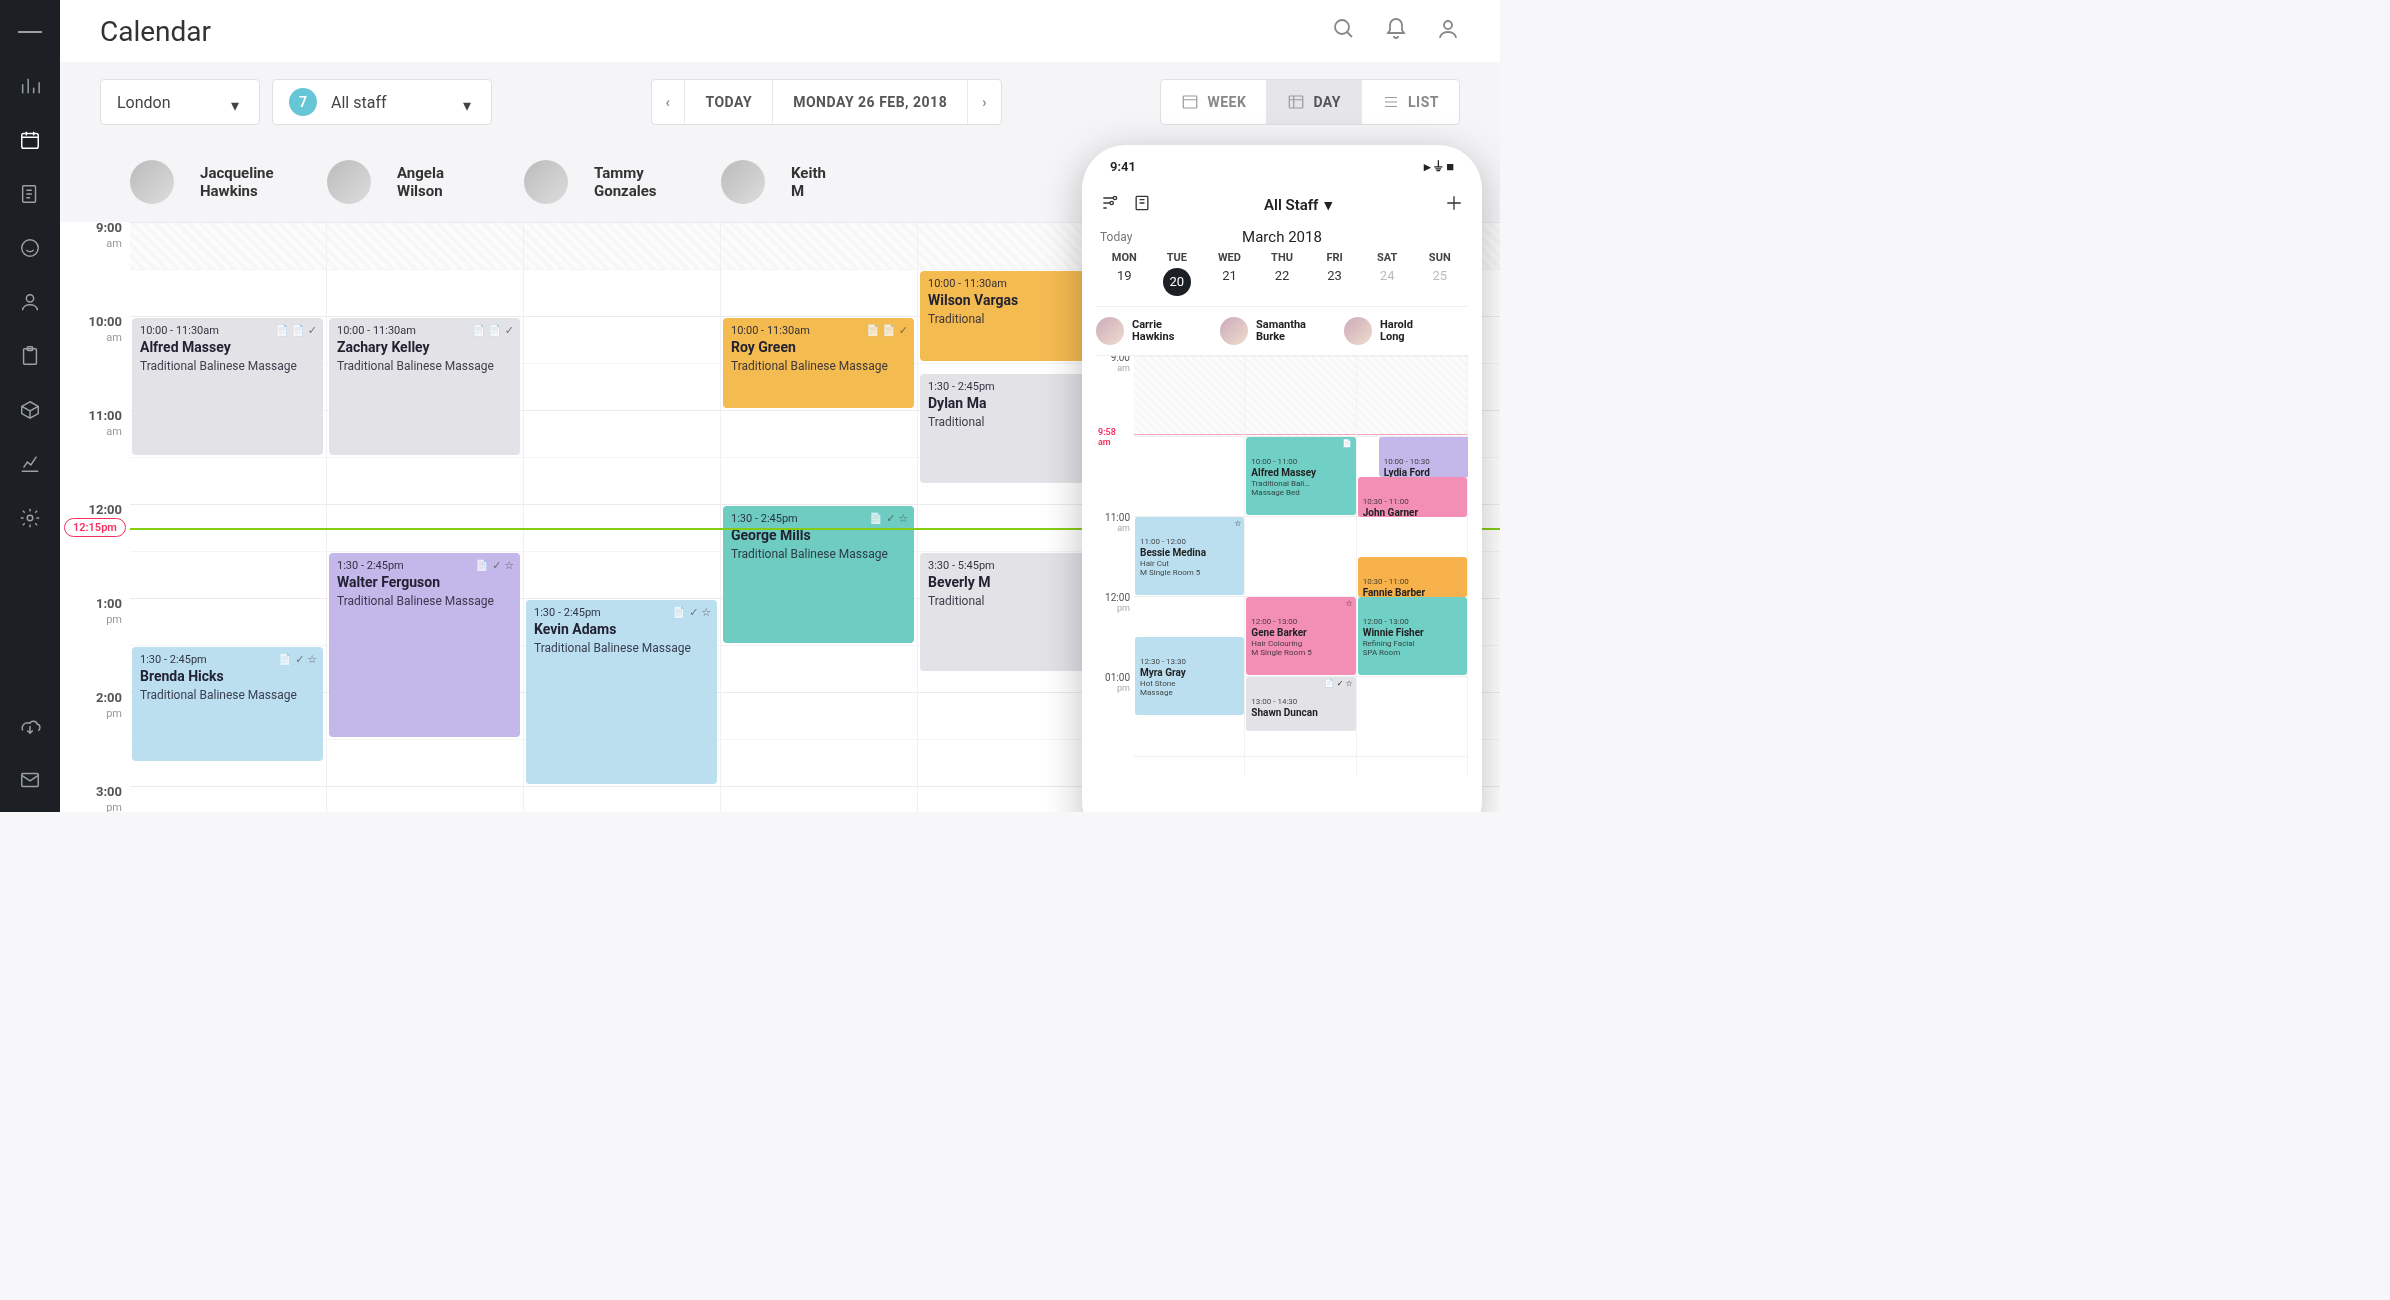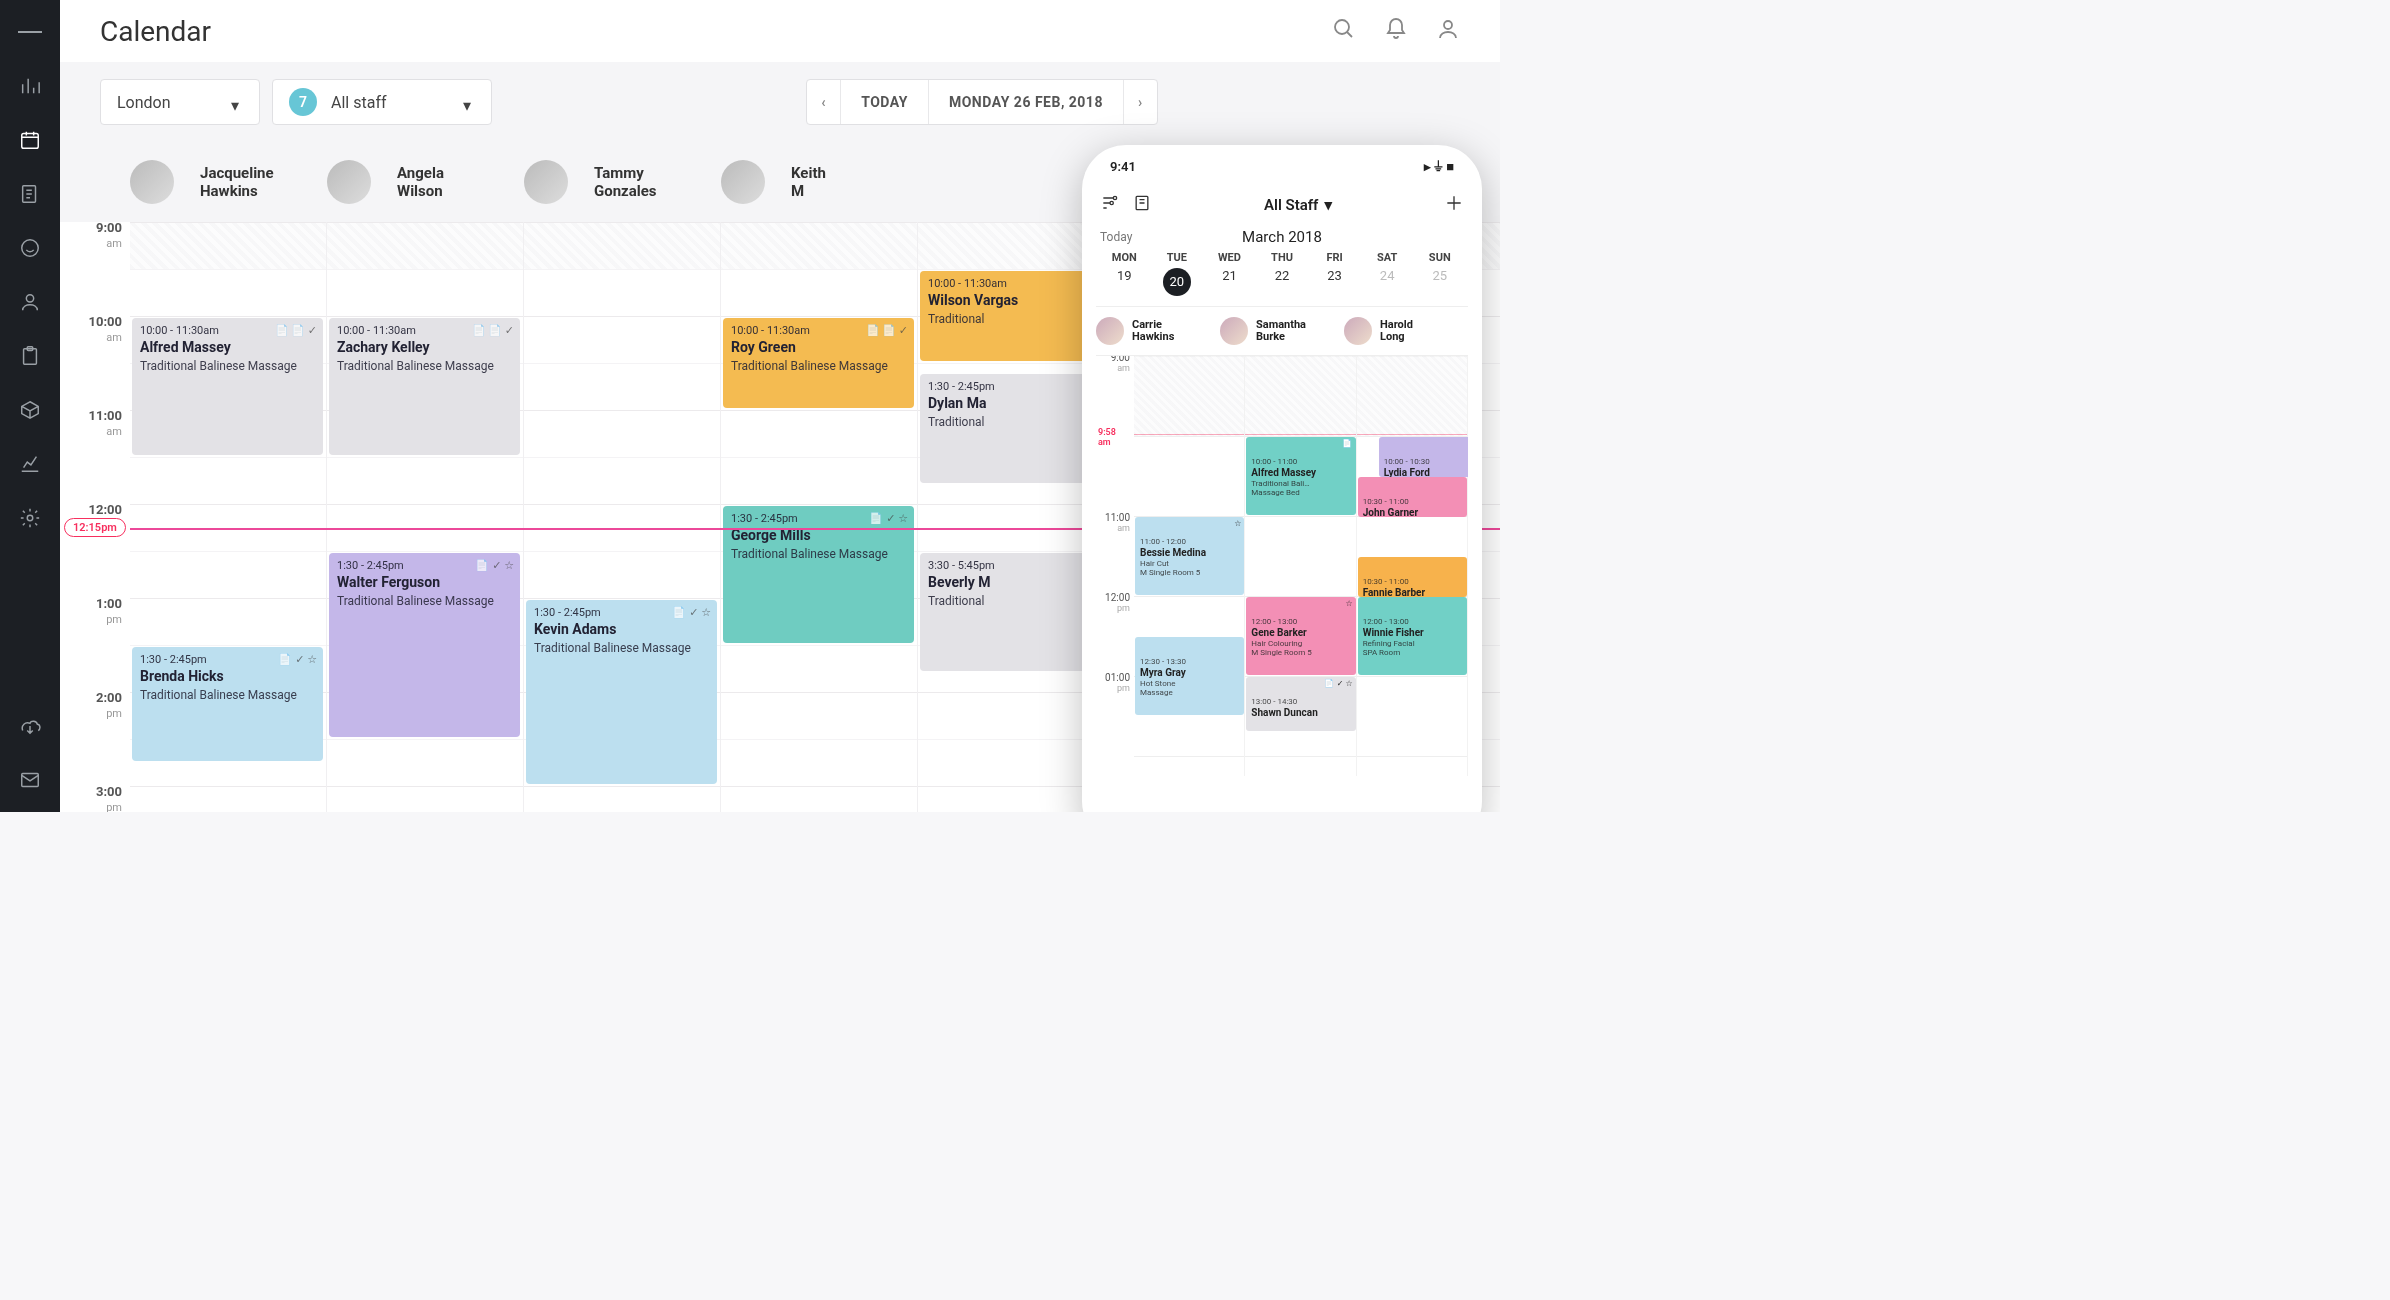--- a/index.html
+++ b/index.html
@@ -42,21 +42,21 @@
 
 .calgrid { position:absolute; left:60px; top:222px; right:0; bottom:0; background:#fff; overflow:hidden;}
 .timelabels { position:absolute; left:0; top:0; width:70px;}
 .timelabel { position:absolute; right:8px; text-align:right; font-size:13px; color:#555;}
 .timelabel .ampm { font-size:11px; color:#999; margin-left:2px;}
 .grid { position:absolute; left:70px; right:0; top:0; bottom:0;}
 .hourline { position:absolute; left:0; right:0; border-top:1px solid #eceaec; }
 .halfhourline { position:absolute; left:0; right:0; border-top:1px solid #f4f3f5;}
 .col { position:absolute; top:0; bottom:0; width:197px; border-right:1px solid #f0eff1;}
 .hatched { position:absolute; inset:0; background: repeating-linear-gradient(45deg,#f2f2f4 0,#f2f2f4 4px,#fafafb 4px,#fafafb 8px); opacity:.6;}
-.nowline { position:absolute; left:0; right:0; border-top:2px solid #ec4899; z-index:3;}
+.nowline { position:absolute; left:0; right:0; border-top:2px solid #84cc16; z-index:3;}
 .nowbadge { position:absolute; left:-66px; top:-12px; background:#fff; border:1.5px solid #f72f5e; color:#f72f5e; font-size:11px; font-weight:600; padding:2px 8px; border-radius:11px;}
 
 .appt { position:absolute; border-radius:4px; padding:6px 8px; font-size:12px; color:#223; overflow:hidden;}
 .appt .time { font-size:11px; margin-bottom:2px; opacity:.9;}
 .appt .name { font-weight:700; font-size:14px; margin-bottom:4px;}
 .appt .svc { font-size:12px; opacity:.85;}
 .appt .iconrow { position:absolute; top:6px; right:6px; display:flex; gap:4px; color:#444; opacity:.7; font-size:11px;}
 
 
 .c-gray{background:#e3e2e6;}
@@ -203,20 +203,42 @@
       <span>All staff</span>
     </div>
     <span class="chev">▾</span>
   </div>
   <div class="datebar">
     <div class="nav">‹</div>
     <div>TODAY</div>
     <div>MONDAY 26 FEB, 2018</div>
     <div class="nav">›</div>
   </div>
+  <div class="viewswitch">
+    <div>
+        <svg viewBox="0 0 24 24">
+          <rect x="3" y="4" width="18" height="16" rx="1"></rect>
+          <path d="M3 9h18"></path>
+        </svg>
+        <span>WEEK</span>
+      </div>
+    <div class="active">
+        <svg viewBox="0 0 24 24">
+          <rect x="3" y="4" width="18" height="16" rx="1"></rect>
+          <path d="M3 9h18M9 4v16"></path>
+        </svg>
+        <span>DAY</span>
+      </div>
+    <div>
+        <svg viewBox="0 0 24 24">
+          <path d="M4 6h16M4 12h16M4 18h16"></path>
+        </svg>
+        <span>LIST</span>
+      </div>
+  </div>
 </div>
 
 <div class="staffrow" id="staffrow">
     <div class="staffcol">
       <div class="avatar"></div>
       <div class="staffname">Jacqueline<br>Hawkins</div>
     </div>
     <div class="staffcol">
       <div class="avatar"></div>
       <div class="staffname">Angela<br>Wilson</div>

